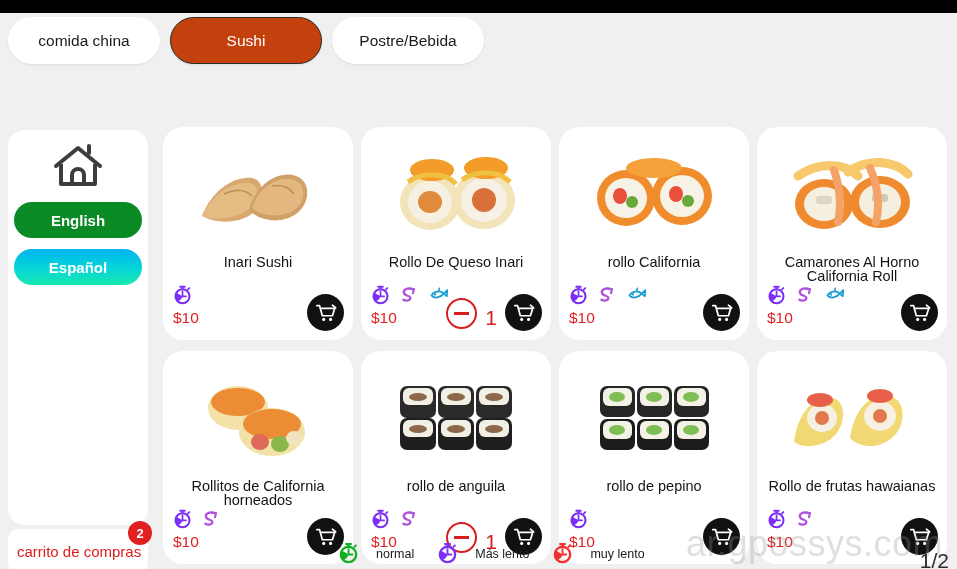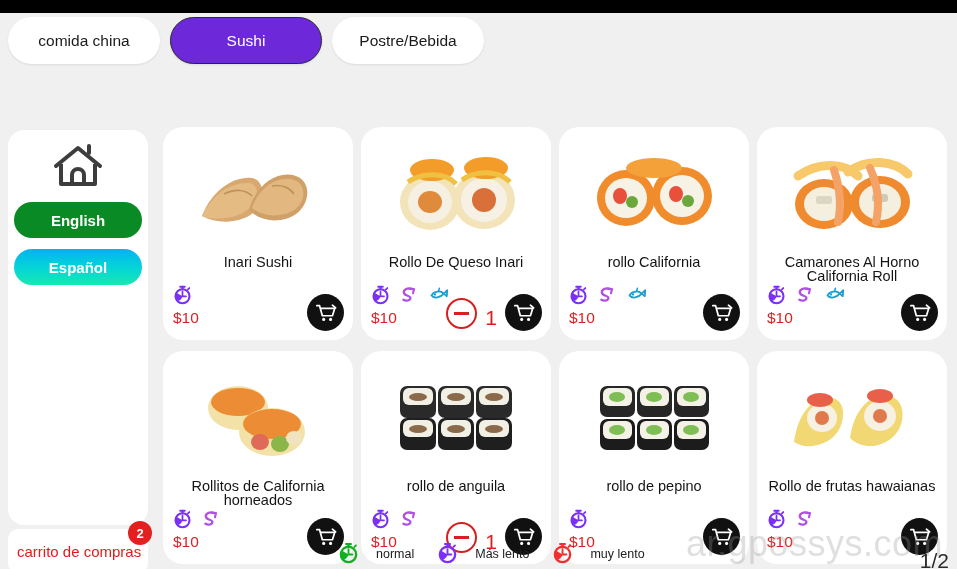--- a/index.html
+++ b/index.html
@@ -28,21 +28,21 @@
     width: 152px; height: 47px;
     border-radius: 24px;
     background: #fff;
     display: flex; align-items: center; justify-content: center;
     font-size: 15.5px; color: #1a1a1a;
     text-align: center; line-height: 1.1;
     cursor: pointer;
     box-shadow: 0 1px 2px rgba(0,0,0,0.09);
   }
   .tab.active {
-    background: #6d28d9; color: #fff;
+    background: #c2410c; color: #fff;
     border: 1px solid #2a2a2a;
   }
 
   
   .subbar {
     position: absolute; left: 8px; top: 63px;
     display: flex; gap: 10px;
   }
   .subtab {
     width: 152px; height: 46px;

